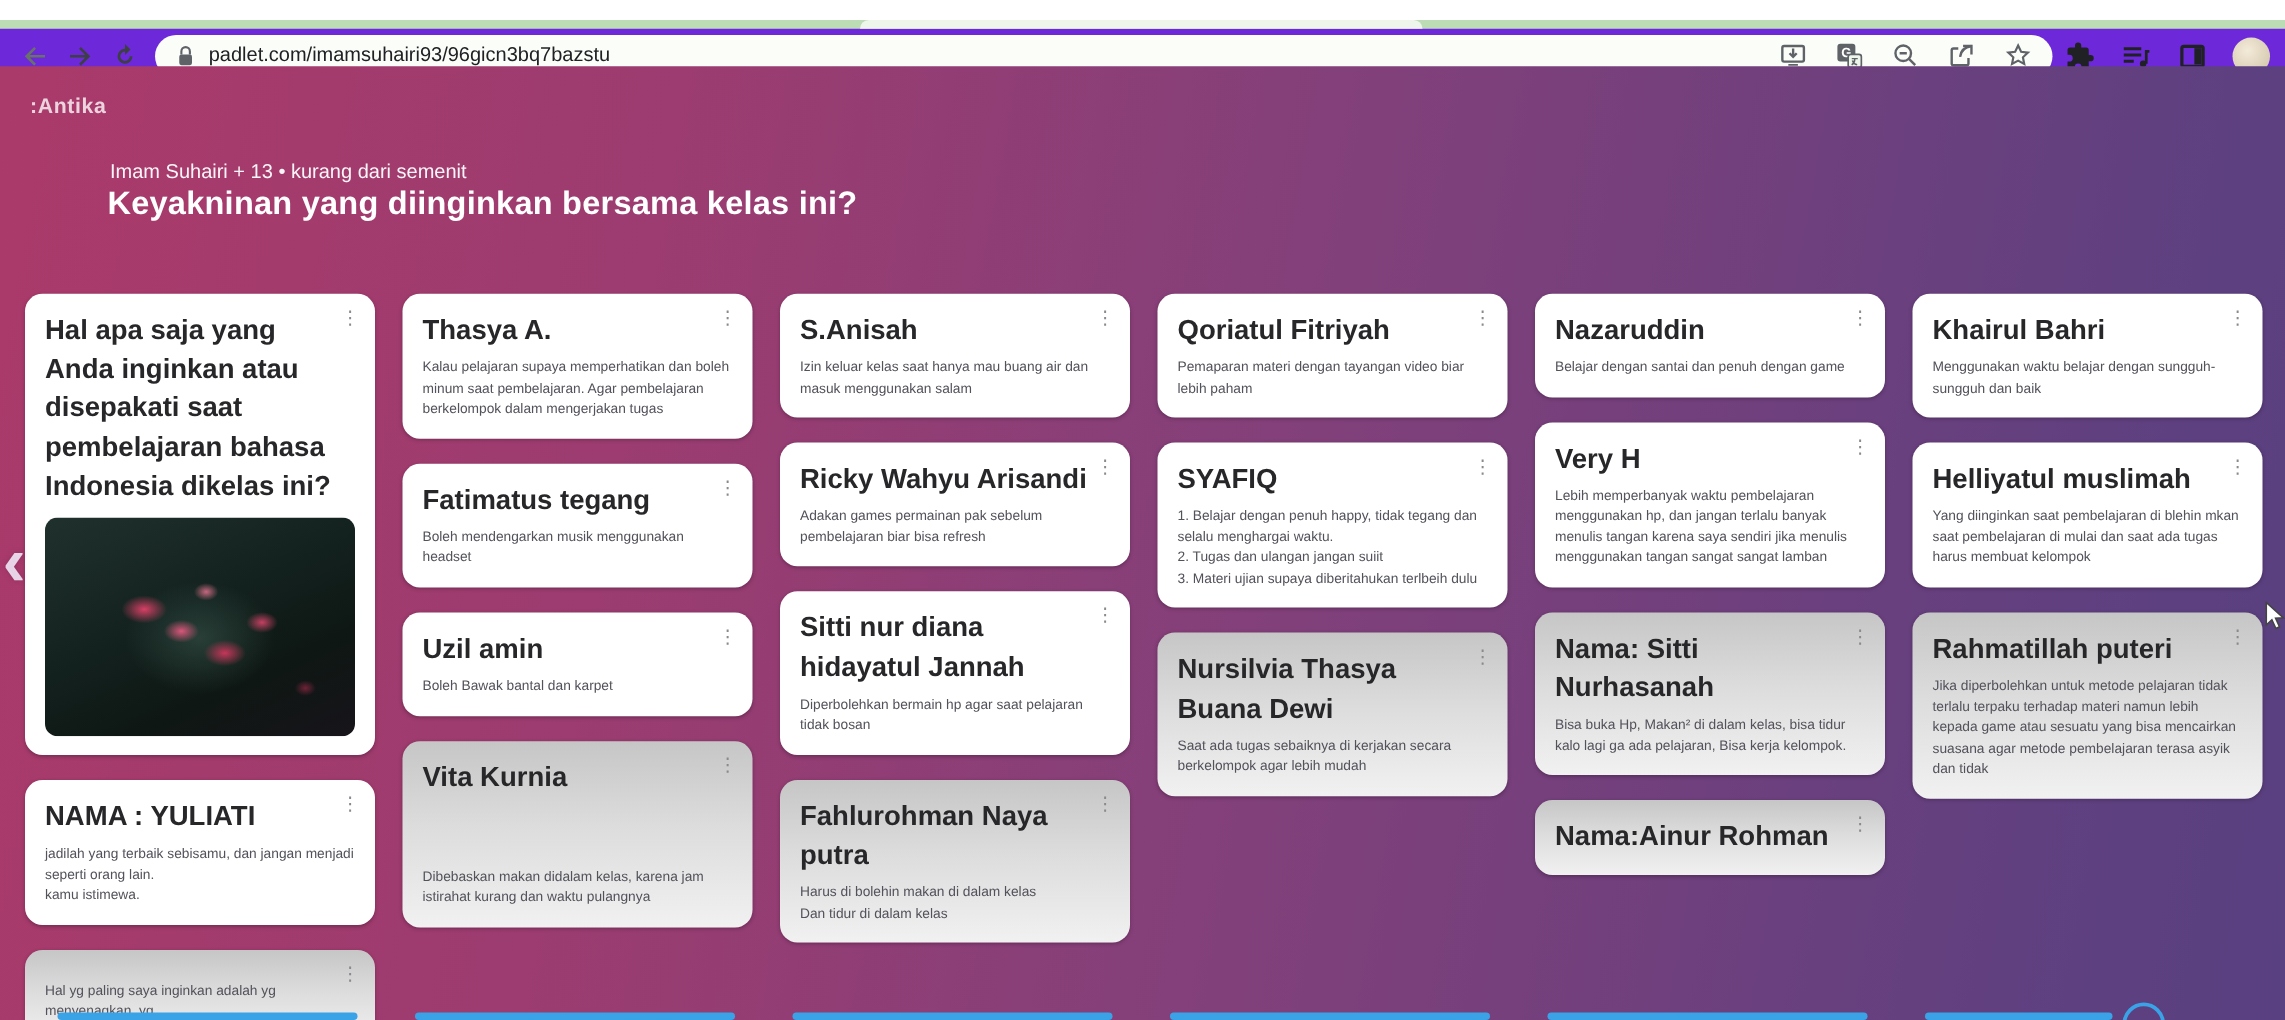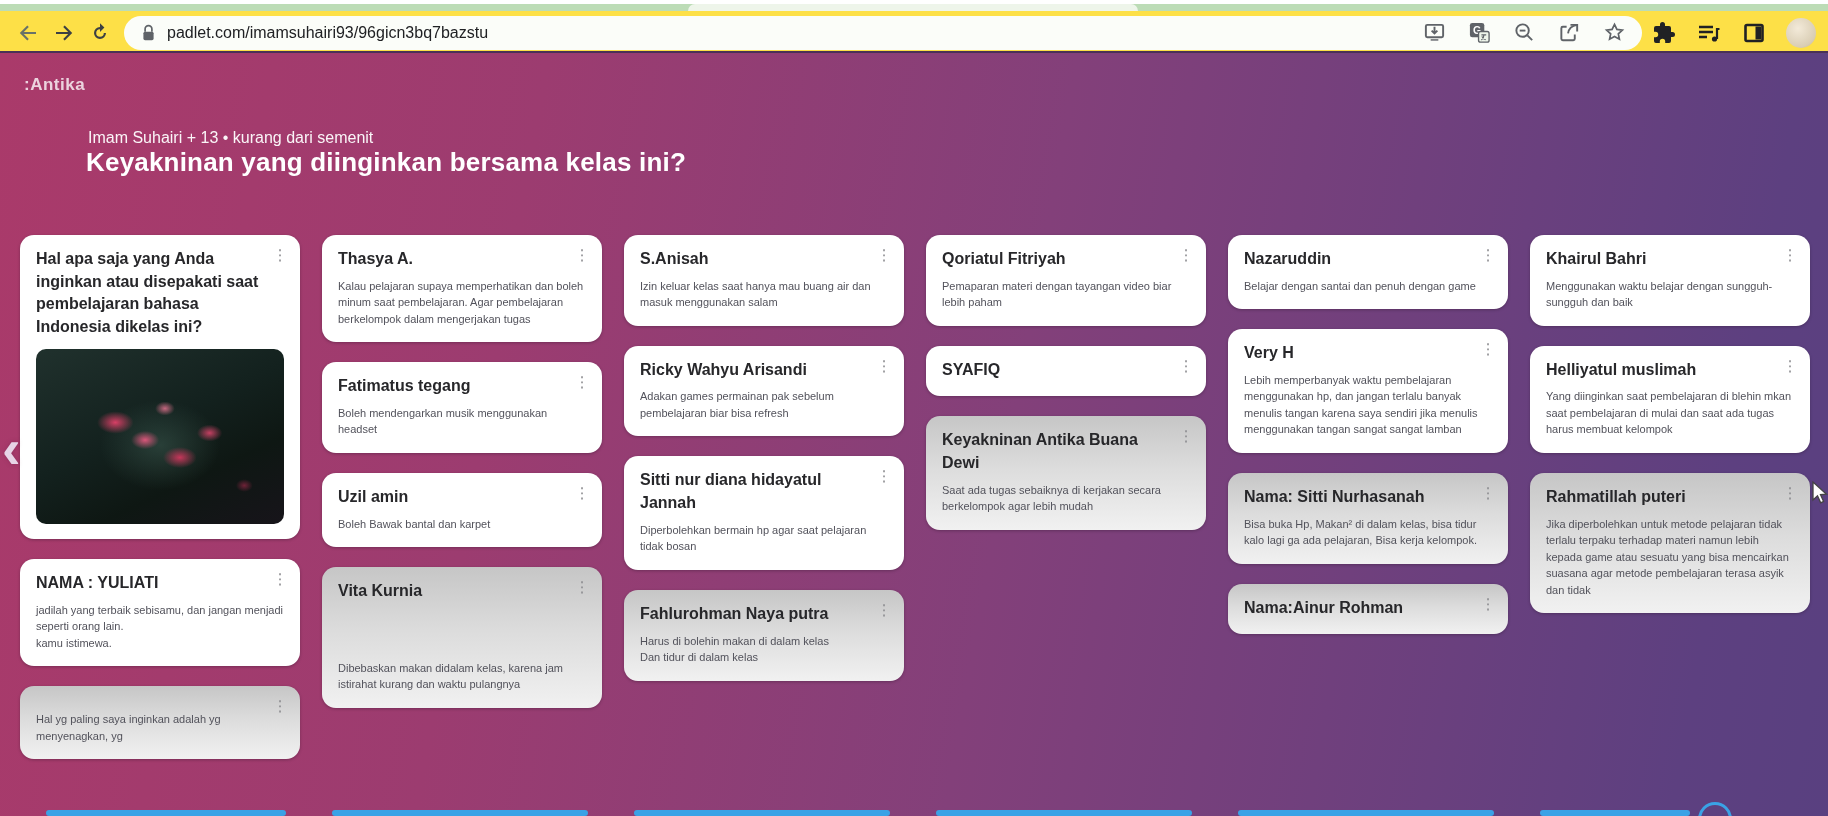--- a/index.html
+++ b/index.html
@@ -1,20 +1,20 @@
 <!DOCTYPE html>
 <html><head>
 <meta charset="utf-8">
 <style>
   * { margin:0; padding:0; box-sizing:border-box; }
   html,body { width:1828px; height:816px; overflow:hidden; }
   body { font-family:"Liberation Sans", sans-serif; position:relative; background:#fff; }
 
   
-  .chrome { position:absolute; left:0; top:4px; width:1828px; height:50px; background:#fde047; border-bottom:3px solid #4a3156; }
+  .chrome { position:absolute; left:0; top:16px; width:1828px; height:50px; background:#6d28d9; border-bottom:3px solid #4a3156; }
   .tabstrip { position:absolute; left:0; top:0; width:100%; height:7px; background:#bcdcb6; }
   .active-tab { position:absolute; left:688px; top:0; width:450px; height:7px; background:#eef5ea; border-radius:8px 8px 0 0; }
   .toolbar { position:absolute; left:0; top:7px; width:100%; height:43px; display:flex; align-items:center; padding:0 10px; }
   .nav-btn { width:36px; height:36px; display:flex; align-items:center; justify-content:center; border-radius:50%; flex:0 0 auto; }
   .nav-btn svg { display:block; }
   .url-pill { height:34px; background:#fbfdf9; border-radius:17px; flex:1 1 auto; display:flex; align-items:center; padding:0 16px; margin:0 10px 0 6px; min-width:0; }
   .url-text { font-size:16px; color:#202124; white-space:nowrap; overflow:hidden; margin-left:10px; }
   .pill-icons { margin-left:auto; display:flex; align-items:center; gap:22px; }
   .right-icons { display:flex; align-items:center; gap:20px; flex:0 0 auto; padding-right:2px; }
   .avatar { width:30px; height:30px; border-radius:50%; background:radial-gradient(circle at 40% 35%, #f3ead9, #d9cdb4 70%, #b8a98c); flex:0 0 auto; }
@@ -24,21 +24,21 @@
     background:linear-gradient(100deg,#aa3a6a 0%, #9c3c70 28%, #83407a 55%, #5d4080 92%, #594080 100%); }
   .padlet-logo { position:absolute; left:24px; top:22px; font-size:17px; font-weight:bold; letter-spacing:.5px; color:rgba(255,255,255,.78); }
   .board-meta { position:absolute; left:88px; top:76px; font-size:16px; color:rgba(255,255,255,.95); }
   .board-title { position:absolute; left:86px; top:94px; font-size:26px; font-weight:bold; color:#ffffff; letter-spacing:.2px; }
 
   
   .columns { position:absolute; left:20px; top:182px; display:flex; gap:22px; }
   .column { width:280px; flex:0 0 auto; display:flex; flex-direction:column; gap:20px; }
   .card { background:#ffffff; border-radius:14px; padding:13px 16px 15px 16px; box-shadow:0 1px 3px rgba(40,20,40,.35); position:relative; }
   .card.dimmed { background:linear-gradient(180deg,#c6c6c6 0%, #dcdcdc 45%, #f1f1f1 100%); }
-  .card-title { font-size:16px; font-weight:bold; color:#27272a; line-height:1.42; padding-right:16px; }
+  .card-title { font-size:22px; font-weight:bold; color:#27272a; line-height:1.42; padding-right:16px; }
   .card-body { font-size:11px; color:#52525b; line-height:1.5; margin-top:7px; white-space:pre-line; }
   .card-body.no-title { margin-top:12px; padding-right:16px; }
   .card-body.gap { margin-top:57px; }
   .card-menu { position:absolute; right:10px; top:10px; width:20px; height:20px; color:#8a8a8e; font-size:15px; line-height:20px; text-align:center; letter-spacing:0; }
   .card-image { margin-top:10px; height:175px; border-radius:10px;
     background:
       radial-gradient(26px 16px at 32% 42%, rgba(225,65,105,.95), rgba(225,65,105,0) 70%),
       radial-gradient(20px 13px at 44% 52%, rgba(236,90,130,.9), rgba(236,90,130,0) 70%),
       radial-gradient(24px 15px at 58% 62%, rgba(215,55,95,.9), rgba(215,55,95,0) 70%),
       radial-gradient(18px 12px at 70% 48%, rgba(226,70,110,.85), rgba(226,70,110,0) 70%),
@@ -201,24 +201,27 @@
       </div>
       <div class="column">
         <div class="card">
     <div class="card-menu">⋮</div>
     <div class="card-title">Qoriatul Fitriyah</div>
     <div class="card-body">Pemaparan materi dengan tayangan video biar lebih paham</div>
   </div>
         <div class="card">
     <div class="card-menu">⋮</div>
     <div class="card-title">SYAFIQ</div>
-  </div>
-        <div class="card dimmed">
-    <div class="card-menu">⋮</div>
-    <div class="card-title">Keyakninan Antika Buana Dewi</div>
+    <div class="card-body">1. Belajar dengan penuh happy, tidak tegang dan selalu menghargai waktu.
+2. Tugas dan ulangan jangan suiit
+3. Materi ujian supaya diberitahukan terlbeih dulu</div>
+  </div>
+        <div class="card dimmed">
+    <div class="card-menu">⋮</div>
+    <div class="card-title">Nursilvia Thasya Buana Dewi</div>
     <div class="card-body">Saat ada tugas sebaiknya di kerjakan secara berkelompok agar lebih mudah</div>
   </div>
       </div>
       <div class="column">
         <div class="card">
     <div class="card-menu">⋮</div>
     <div class="card-title">Nazaruddin</div>
     <div class="card-body">Belajar dengan santai dan penuh dengan game</div>
   </div>
         <div class="card">

